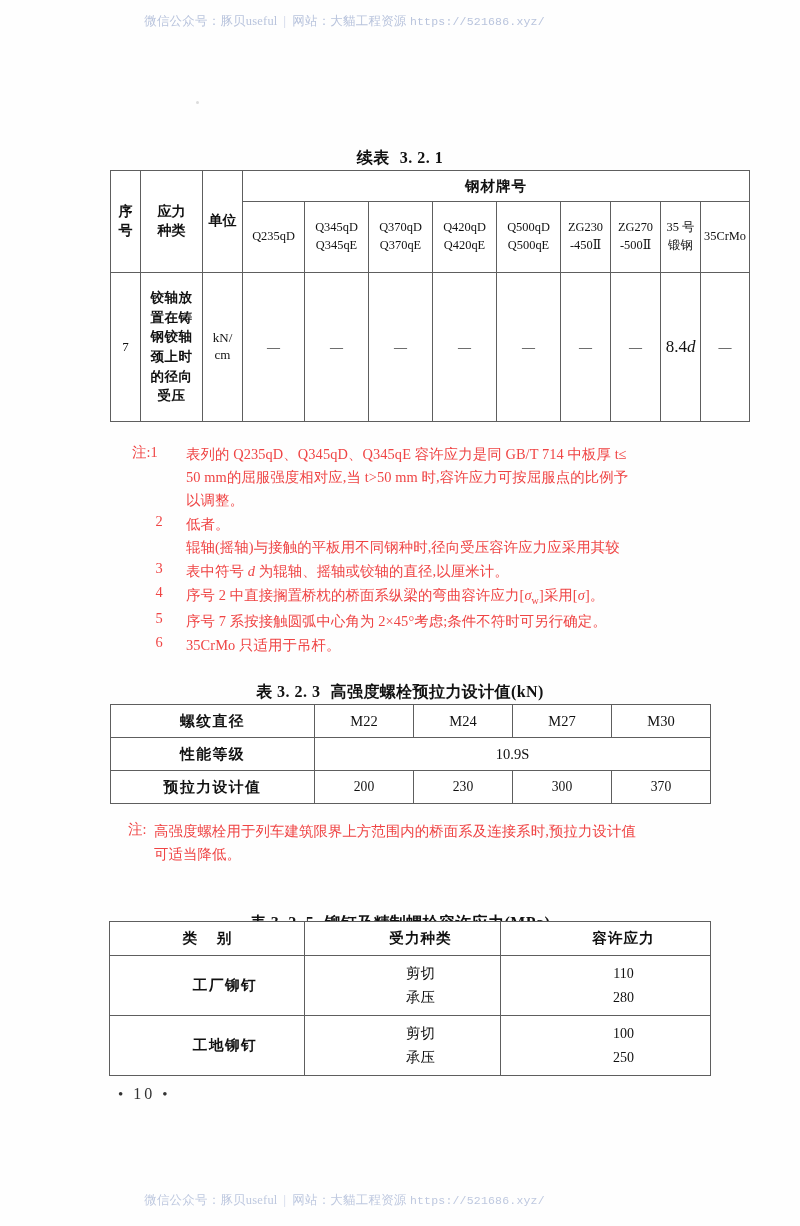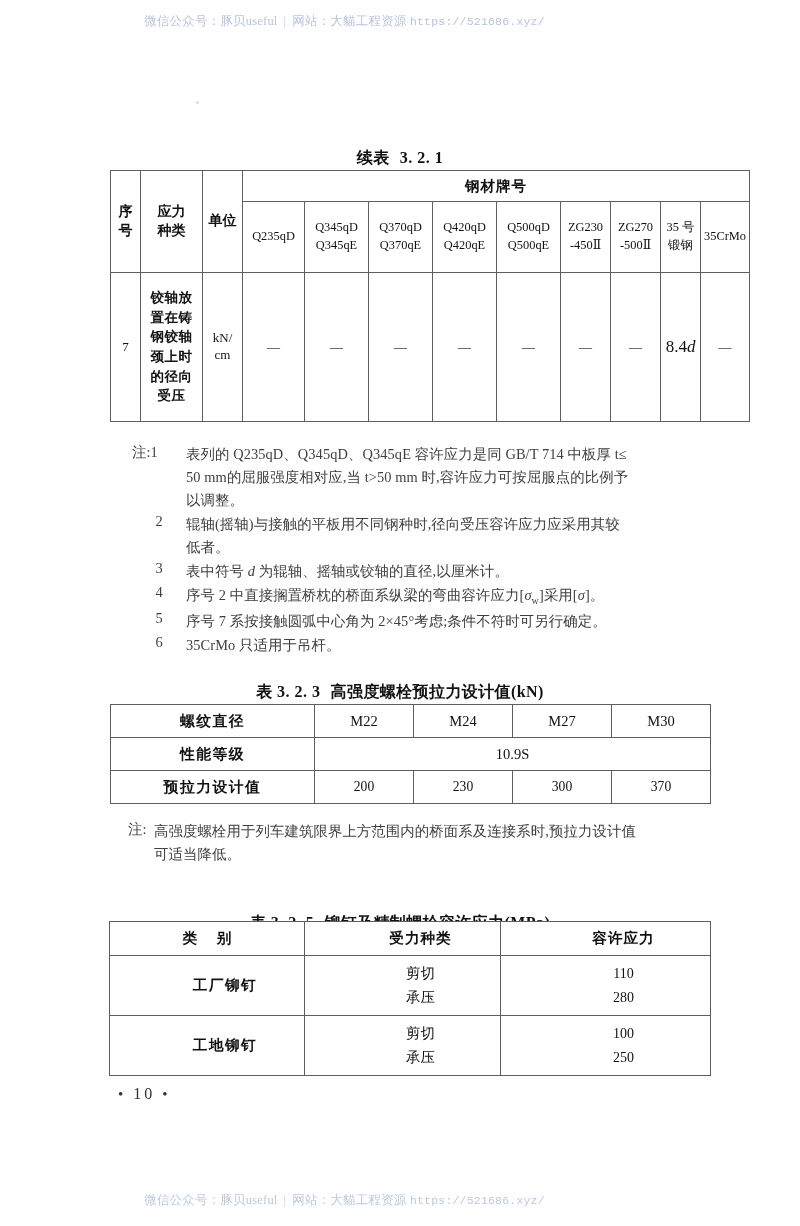--- a/index.html
+++ b/index.html
@@ -120,21 +120,21 @@
   #table-321 .body-val { font-size: 17px; }
   #table-321 .dash { font-size: 13px; }
   #table-321 .body-row td { height: 148px; }
   .ital { font-style: italic; }
 
   
   .notes {
     position: absolute;
     font-family: "Liberation Serif", "DejaVu Serif", serif;
     font-size: 14.4px;
-    color: #404040;
+    color: #ef4444;
   }
   #notes-321 { left: 132px; top: 443px; width: 600px; }
   .note-row {
     display: flex;
     align-items: flex-start;
     margin-bottom: 1px;
   }
   .note-lead {
     flex: 0 0 auto;
     width: 54px;
@@ -329,22 +329,22 @@
       <div class="note-body">
         <div>表列的 Q235qD、Q345qD、Q345qE 容许应力是同 GB/T 714 中板厚 t≤</div>
         <div>50 mm的屈服强度相对应,当 t&gt;50 mm 时,容许应力可按屈服点的比例予</div>
         <div>以调整。</div>
       </div>
     </div>
 
     <div class="note-row">
       <div class="note-lead num">2</div>
       <div class="note-body">
+        <div>低者。</div>
         <div>辊轴(摇轴)与接触的平板用不同钢种时,径向受压容许应力应采用其较</div>
-        <div>低者。</div>
       </div>
     </div>
 
     <div class="note-row">
       <div class="note-lead num">3</div>
       <div class="note-body">
         <div>表中符号 <span class="ital">d</span> 为辊轴、摇轴或铰轴的直径,以厘米计。</div>
       </div>
     </div>
 

